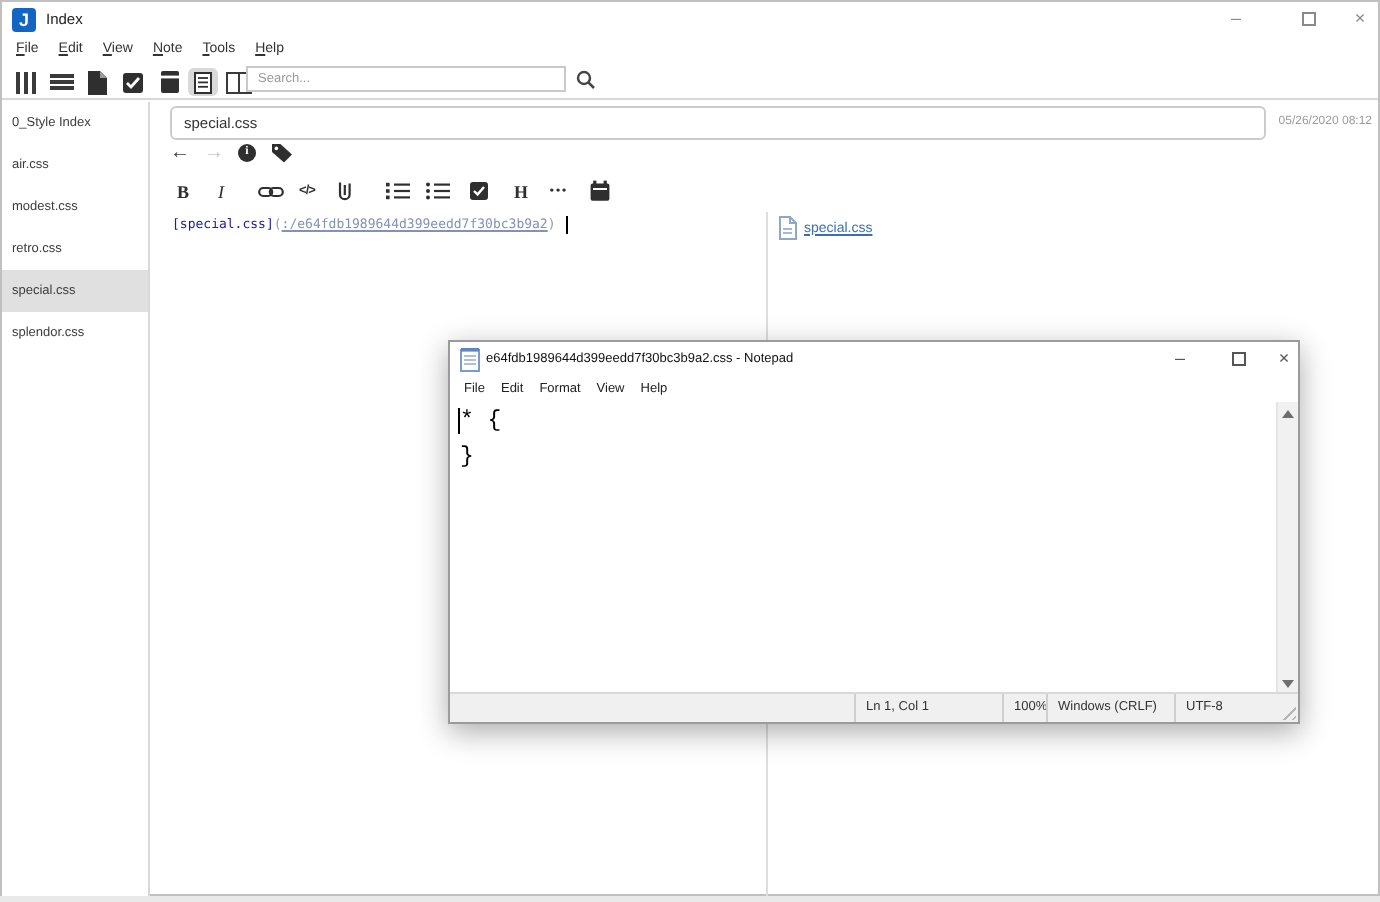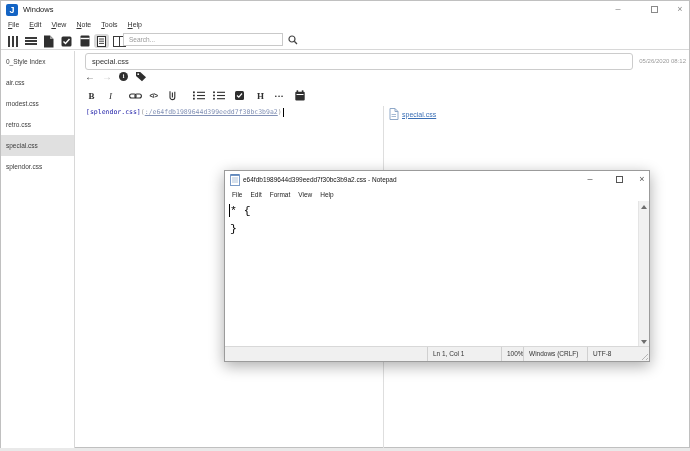--- a/index.html
+++ b/index.html
@@ -82,21 +82,21 @@
 
   svg { display:block; }
 </style>
 </head>
 <body>
 
 <div id="joplin-window">
 
   <div class="jp-titlebar">
     <div class="jp-appicon">J</div>
-    <div class="jp-apptitle">Windows</div>
+    <div class="jp-apptitle">Index</div>
     <div class="winbtn" style="left:610px;">–</div>
     <div class="winbtn" style="left:646px;"><span class="maxbox"></span></div>
     <div class="winbtn" style="left:672px;">×</div>
   </div>
 
   <div class="jp-menubar">
     <span><u>F</u>ile</span>
     <span><u>E</u>dit</span>
     <span><u>V</u>iew</span>
     <span><u>N</u>ote</span>
@@ -234,21 +234,21 @@
         <rect x="1.6" y="0.3" width="1.6" height="2.6" fill="#2f2f2f"></rect>
         <rect x="6.8" y="0.3" width="1.6" height="2.6" fill="#2f2f2f"></rect>
         <rect x="0.3" y="1.8" width="9.4" height="8.6" rx="1" fill="#2f2f2f"></rect>
         <rect x="1.5" y="4" width="7" height="1" fill="#fff"></rect>
       </svg>
     </div>
   </div>
 
   <div class="pane-divider"></div>
 
-  <div class="md-line"><span class="md-label">[splendor.css]</span><span class="md-paren">(</span><span class="md-url">:/e64fdb1989644d399eedd7f30bc3b9a2</span><span class="md-paren">)</span></div>
+  <div class="md-line"><span class="md-label">[special.css]</span><span class="md-paren">(</span><span class="md-url">:/e64fdb1989644d399eedd7f30bc3b9a2</span><span class="md-paren">)</span></div>
   <div class="caret" style="left:282px; top:107px; height:9px;"></div>
 
   <div class="preview-item">
     <svg width="10" height="12" viewBox="0 0 10 12">
       <path d="M1,0.5 h5 l3,3 v8 h-8 z" fill="#fff" stroke="#8fa8c8" stroke-width="1"></path>
       <path d="M6,0.5 v3 h3" fill="none" stroke="#8fa8c8" stroke-width="1"></path>
       <line x1="2.5" y1="6.5" x2="7" y2="6.5" stroke="#8fa8c8" stroke-width="0.8"></line>
       <line x1="2.5" y1="8.5" x2="7" y2="8.5" stroke="#8fa8c8" stroke-width="0.8"></line>
     </svg>
     <span class="preview-link">special.css</span>

